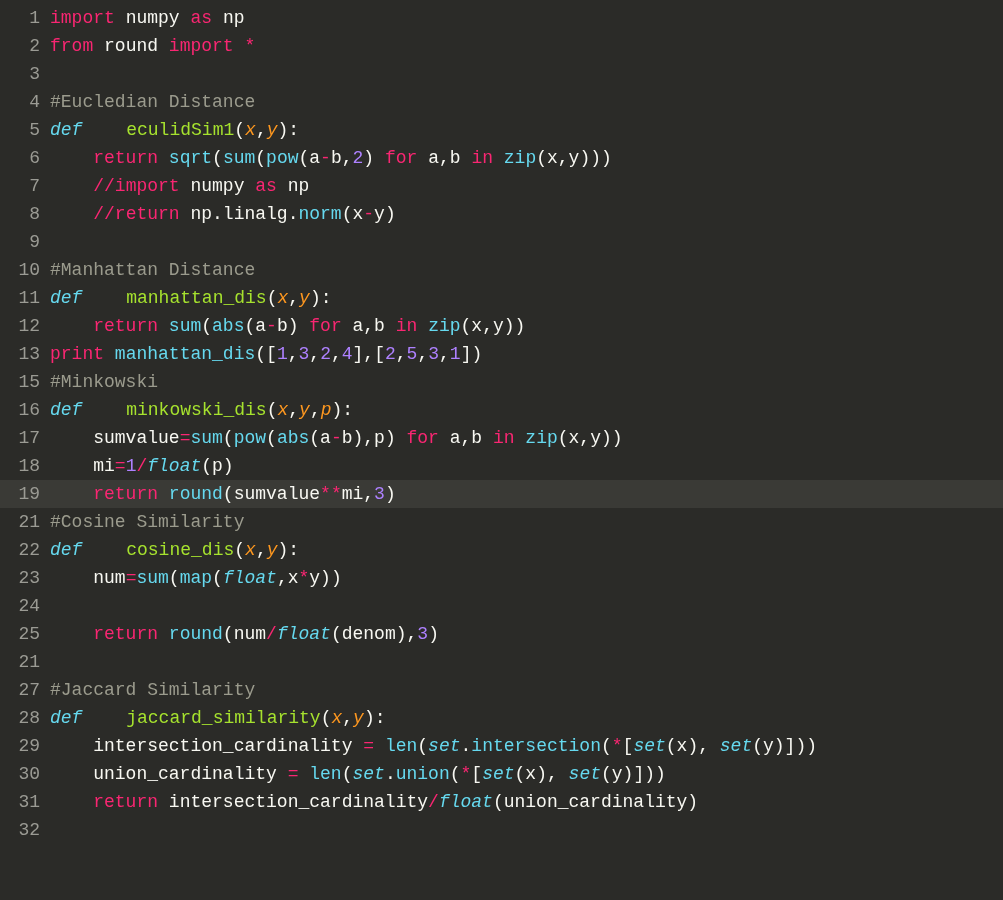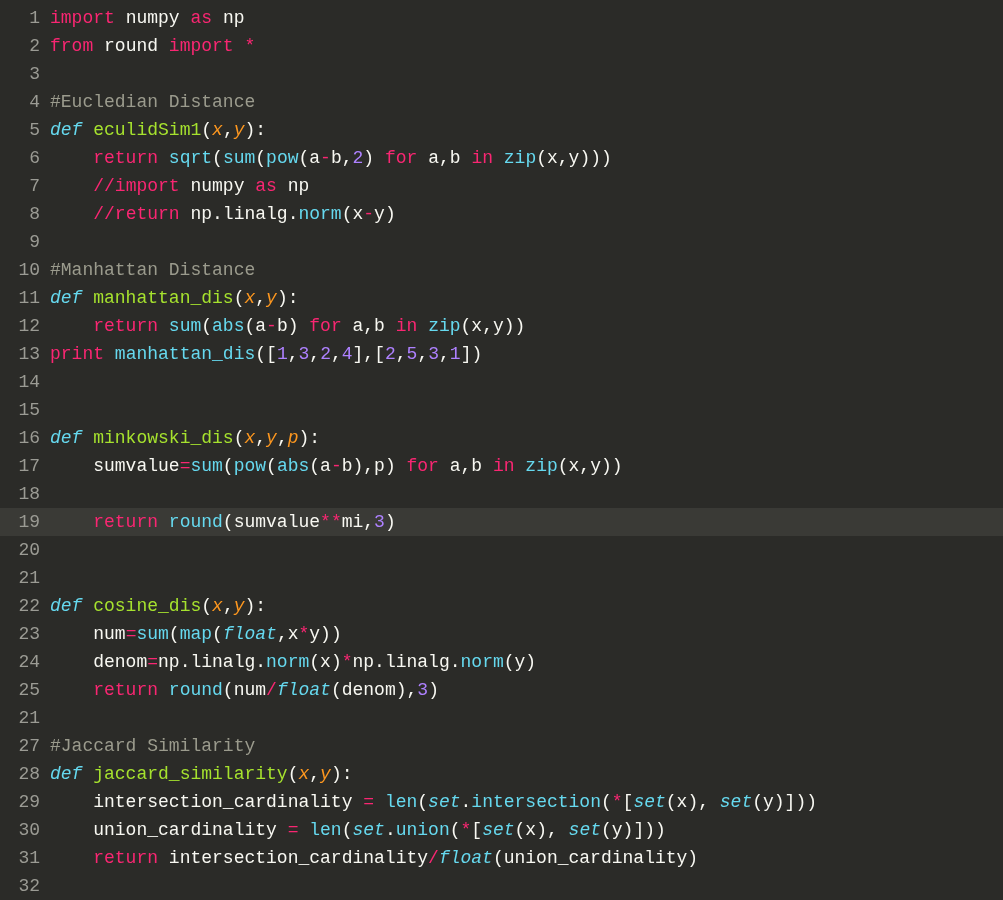--- a/index.html
+++ b/index.html
@@ -35,21 +35,21 @@
     box-sizing: border-box;
     user-select: none;
   }
   .code {
     color: #f8f8f2;
     flex: 1;
     font-family: Liberation Mono, monospace;
   }
   .tk-kw      { color: #f92672; }  
   .tk-mod     { color: #f8f8f2; }  
-  .tk-fn      { color: #a6e22e; }  
+  .tk-fn      { color: #a6e22e; margin-left: 33px; }  
   .tk-call    { color: #66d9ef; }  
   .tk-calli   { color: #66d9ef; font-style: italic; }
   .tk-arg     { color: #fd971f; }  
   .tk-num     { color: #ae81ff; }  
   .tk-op      { color: #f92672; }  
   .tk-punc    { color: #f8f8f2; }  
   .tk-comment { color: #9b9b8d; }  
 </style>
 </head>
 <body>
@@ -61,31 +61,29 @@
     <div class="line"><div class="gutter">4</div><div class="code"><span class="tk-comment">#Eucledian Distance</span></div></div>
     <div class="line"><div class="gutter">5</div><div class="code"><span class="tk-calli" style="font-style: italic;">def</span><span class="tk-punc"> </span><span class="tk-fn">eculidSim1</span><span class="tk-punc">(</span><span class="tk-arg" style="font-style: italic;">x</span><span class="tk-punc">,</span><span class="tk-arg" style="font-style: italic;">y</span><span class="tk-punc">):</span></div></div>
     <div class="line"><div class="gutter">6</div><div class="code"><span class="tk-punc">    </span><span class="tk-kw">return</span><span class="tk-punc"> </span><span class="tk-call">sqrt</span><span class="tk-punc">(</span><span class="tk-call">sum</span><span class="tk-punc">(</span><span class="tk-call">pow</span><span class="tk-punc">(a</span><span class="tk-op">-</span><span class="tk-punc">b,</span><span class="tk-num">2</span><span class="tk-punc">) </span><span class="tk-kw">for</span><span class="tk-punc"> a,b </span><span class="tk-kw">in</span><span class="tk-punc"> </span><span class="tk-call">zip</span><span class="tk-punc">(x,y)))</span></div></div>
     <div class="line"><div class="gutter">7</div><div class="code"><span class="tk-punc">    </span><span class="tk-op">//</span><span class="tk-kw">import</span><span class="tk-punc"> numpy </span><span class="tk-kw">as</span><span class="tk-punc"> np</span></div></div>
     <div class="line"><div class="gutter">8</div><div class="code"><span class="tk-punc">    </span><span class="tk-op">//</span><span class="tk-kw">return</span><span class="tk-punc"> np.linalg.</span><span class="tk-call">norm</span><span class="tk-punc">(x</span><span class="tk-op">-</span><span class="tk-punc">y)</span></div></div>
     <div class="line"><div class="gutter">9</div><div class="code"></div></div>
     <div class="line"><div class="gutter">10</div><div class="code"><span class="tk-comment">#Manhattan Distance</span></div></div>
     <div class="line"><div class="gutter">11</div><div class="code"><span class="tk-calli" style="font-style: italic;">def</span><span class="tk-punc"> </span><span class="tk-fn">manhattan_dis</span><span class="tk-punc">(</span><span class="tk-arg" style="font-style: italic;">x</span><span class="tk-punc">,</span><span class="tk-arg" style="font-style: italic;">y</span><span class="tk-punc">):</span></div></div>
     <div class="line"><div class="gutter">12</div><div class="code"><span class="tk-punc">    </span><span class="tk-kw">return</span><span class="tk-punc"> </span><span class="tk-call">sum</span><span class="tk-punc">(</span><span class="tk-call">abs</span><span class="tk-punc">(a</span><span class="tk-op">-</span><span class="tk-punc">b) </span><span class="tk-kw">for</span><span class="tk-punc"> a,b </span><span class="tk-kw">in</span><span class="tk-punc"> </span><span class="tk-call">zip</span><span class="tk-punc">(x,y))</span></div></div>
     <div class="line"><div class="gutter">13</div><div class="code"><span class="tk-kw">print</span><span class="tk-punc"> </span><span class="tk-call">manhattan_dis</span><span class="tk-punc">([</span><span class="tk-num">1</span><span class="tk-punc">,</span><span class="tk-num">3</span><span class="tk-punc">,</span><span class="tk-num">2</span><span class="tk-punc">,</span><span class="tk-num">4</span><span class="tk-punc">],[</span><span class="tk-num">2</span><span class="tk-punc">,</span><span class="tk-num">5</span><span class="tk-punc">,</span><span class="tk-num">3</span><span class="tk-punc">,</span><span class="tk-num">1</span><span class="tk-punc">])</span></div></div>
-    <div class="line"><div class="gutter">14</div><div class="code"></div></div>
-    <div class="line"><div class="gutter">15</div></div>
+    <div class="line"><div class="gutter">15</div><div class="code"><span class="tk-comment">#Minkowski</span></div></div>
     <div class="line"><div class="gutter">16</div><div class="code"><span class="tk-calli" style="font-style: italic;">def</span><span class="tk-punc"> </span><span class="tk-fn">minkowski_dis</span><span class="tk-punc">(</span><span class="tk-arg" style="font-style: italic;">x</span><span class="tk-punc">,</span><span class="tk-arg" style="font-style: italic;">y</span><span class="tk-punc">,</span><span class="tk-arg" style="font-style: italic;">p</span><span class="tk-punc">):</span></div></div>
     <div class="line"><div class="gutter">17</div><div class="code"><span class="tk-punc">    sumvalue</span><span class="tk-op">=</span><span class="tk-call">sum</span><span class="tk-punc">(</span><span class="tk-call">pow</span><span class="tk-punc">(</span><span class="tk-call">abs</span><span class="tk-punc">(a</span><span class="tk-op">-</span><span class="tk-punc">b),p) </span><span class="tk-kw">for</span><span class="tk-punc"> a,b </span><span class="tk-kw">in</span><span class="tk-punc"> </span><span class="tk-call">zip</span><span class="tk-punc">(x,y))</span></div></div>
-    <div class="line"><div class="gutter">18</div></div>
+    <div class="line"><div class="gutter">18</div><div class="code"><span class="tk-punc">    mi</span><span class="tk-op">=</span><span class="tk-num">1</span><span class="tk-op">/</span><span class="tk-calli" style="font-style: italic;">float</span><span class="tk-punc">(p)</span></div></div>
     <div class="line hl"><div class="gutter">19</div><div class="code"><span class="tk-punc">    </span><span class="tk-kw">return</span><span class="tk-punc"> </span><span class="tk-call">round</span><span class="tk-punc">(sumvalue</span><span class="tk-op">**</span><span class="tk-punc">mi,</span><span class="tk-num">3</span><span class="tk-punc">)</span></div></div>
-    <div class="line"><div class="gutter">20</div><div class="code"></div></div>
-    <div class="line"><div class="gutter">21</div></div>
+    <div class="line"><div class="gutter">21</div><div class="code"><span class="tk-comment">#Cosine Similarity</span></div></div>
     <div class="line"><div class="gutter">22</div><div class="code"><span class="tk-calli" style="font-style: italic;">def</span><span class="tk-punc"> </span><span class="tk-fn">cosine_dis</span><span class="tk-punc">(</span><span class="tk-arg" style="font-style: italic;">x</span><span class="tk-punc">,</span><span class="tk-arg" style="font-style: italic;">y</span><span class="tk-punc">):</span></div></div>
     <div class="line"><div class="gutter">23</div><div class="code"><span class="tk-punc">    num</span><span class="tk-op">=</span><span class="tk-call">sum</span><span class="tk-punc">(</span><span class="tk-call">map</span><span class="tk-punc">(</span><span class="tk-calli" style="font-style: italic;">float</span><span class="tk-punc">,x</span><span class="tk-op">*</span><span class="tk-punc">y))</span></div></div>
-    <div class="line"><div class="gutter">24</div><div class="code"><span class="tk-punc">    denom</span><span class="tk-op">=</span><span class="tk-punc">np.linalg.</span><span class="tk-call">norm</span><span class="tk-punc">(x)</span><span class="tk-op">*</span><span class="tk-punc">np.linalg.</span><span class="tk-call">norm</span><span class="tk-punc">(y)</span></div></div>
+    <div class="line"><div class="gutter">24</div></div>
     <div class="line"><div class="gutter">25</div><div class="code"><span class="tk-punc">    </span><span class="tk-kw">return</span><span class="tk-punc"> </span><span class="tk-call">round</span><span class="tk-punc">(num</span><span class="tk-op">/</span><span class="tk-calli" style="font-style: italic;">float</span><span class="tk-punc">(denom),</span><span class="tk-num">3</span><span class="tk-punc">)</span></div></div>
     <div class="line"><div class="gutter">21</div><div class="code"></div></div>
     <div class="line"><div class="gutter">27</div><div class="code"><span class="tk-comment">#Jaccard Similarity</span></div></div>
     <div class="line"><div class="gutter">28</div><div class="code"><span class="tk-calli" style="font-style: italic;">def</span><span class="tk-punc"> </span><span class="tk-fn">jaccard_similarity</span><span class="tk-punc">(</span><span class="tk-arg" style="font-style: italic;">x</span><span class="tk-punc">,</span><span class="tk-arg" style="font-style: italic;">y</span><span class="tk-punc">):</span></div></div>
     <div class="line"><div class="gutter">29</div><div class="code"><span class="tk-punc">    intersection_cardinality </span><span class="tk-op">=</span><span class="tk-punc"> </span><span class="tk-call">len</span><span class="tk-punc">(</span><span class="tk-calli" style="font-style: italic;">set</span><span class="tk-punc">.</span><span class="tk-call">intersection</span><span class="tk-punc">(</span><span class="tk-op">*</span><span class="tk-punc">[</span><span class="tk-calli" style="font-style: italic;">set</span><span class="tk-punc">(x), </span><span class="tk-calli" style="font-style: italic;">set</span><span class="tk-punc">(y)]))</span></div></div>
     <div class="line"><div class="gutter">30</div><div class="code"><span class="tk-punc">    union_cardinality </span><span class="tk-op">=</span><span class="tk-punc"> </span><span class="tk-call">len</span><span class="tk-punc">(</span><span class="tk-calli" style="font-style: italic;">set</span><span class="tk-punc">.</span><span class="tk-call">union</span><span class="tk-punc">(</span><span class="tk-op">*</span><span class="tk-punc">[</span><span class="tk-calli" style="font-style: italic;">set</span><span class="tk-punc">(x), </span><span class="tk-calli" style="font-style: italic;">set</span><span class="tk-punc">(y)]))</span></div></div>
     <div class="line"><div class="gutter">31</div><div class="code"><span class="tk-punc">    </span><span class="tk-kw">return</span><span class="tk-punc"> intersection_cardinality</span><span class="tk-op">/</span><span class="tk-calli" style="font-style: italic;">float</span><span class="tk-punc">(union_cardinality)</span></div></div>
     <div class="line"><div class="gutter">32</div><div class="code"></div></div>
   </div>
 

